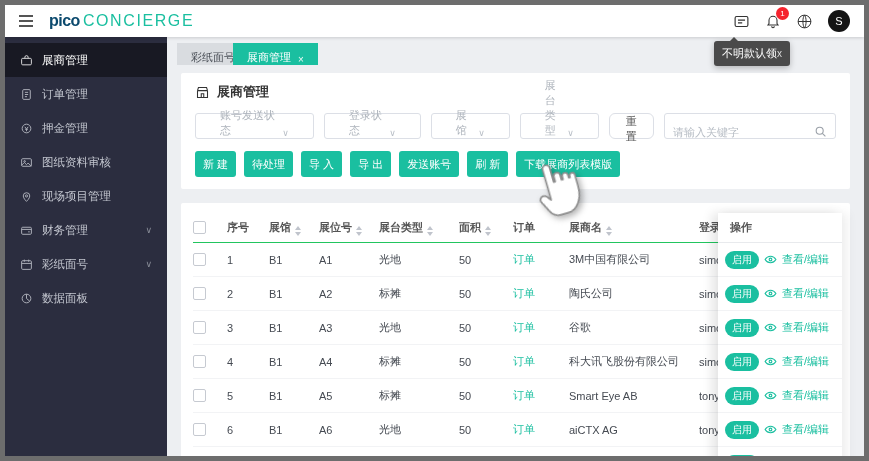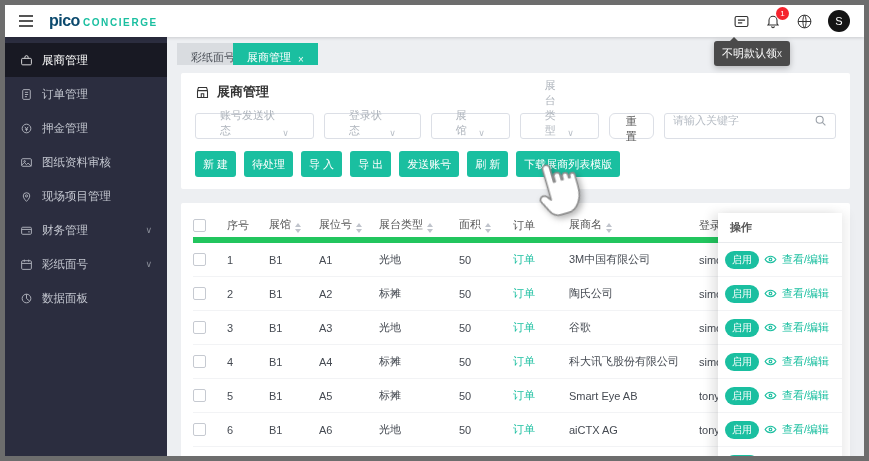--- a/index.html
+++ b/index.html
@@ -5,21 +5,21 @@
   *{box-sizing:border-box;margin:0;padding:0}
   body{margin:0;background:#fff;font-family:"Liberation Sans","DejaVu Sans",sans-serif}
   .frame{position:relative;width:869px;height:461px;border:5px solid #6d6d6d;overflow:hidden;background:#edeff2}
 
   
   header{position:relative;z-index:20;height:32px;background:#fff;display:flex;align-items:center;padding:0 14px;box-shadow:0 1px 3px rgba(0,0,0,.15)}
   .hamburger{display:flex;flex-direction:column;gap:3px;cursor:pointer}
   .hamburger i{display:block;width:14px;height:2px;background:#555}
   .logo{margin-left:16px;display:flex;align-items:baseline;gap:3px}
   .logo-pico{font-weight:bold;font-size:16px;color:#0c4a6e;letter-spacing:-.5px}
-  .logo-suffix{font-size:10px;color:#1abfa0;letter-spacing:1.6px;font-weight:700}
+  .logo-suffix{font-size:16px;color:#1abfa0;letter-spacing:1.6px;font-weight:400}
   .header-right{margin-left:auto;display:flex;align-items:center;gap:15px}
   .hicon{display:flex;align-items:center;position:relative;cursor:pointer}
   .badge{position:absolute;top:-6px;right:-8px;background:#f5222d;color:#fff;font-size:8px;font-style:normal;border-radius:8px;min-width:13px;height:13px;line-height:13px;text-align:center;padding:0 2px}
   .avatar{width:22px;height:22px;border-radius:50%;background:#141414;color:#fff;font-size:11px;display:flex;align-items:center;justify-content:center;cursor:pointer}
 
   
   .tooltip{position:absolute;top:36px;right:74px;z-index:40;background:#4a4a4a;color:#fff;font-size:11px;padding:5px 8px;border-radius:3px;display:flex;align-items:center;box-shadow:0 2px 6px rgba(0,0,0,.25)}
   .tooltip:before{content:"";position:absolute;top:-4px;left:16px;border-left:4px solid transparent;border-right:4px solid transparent;border-bottom:4px solid #4a4a4a}
   .tt-x{font-size:10px;color:#ddd;cursor:pointer}
 
@@ -38,30 +38,30 @@
   .tab-close{font-size:10px;opacity:.9}
 
   .card{background:#fff;margin:0 14px;border-radius:2px}
   .card1{margin-top:8px;padding:10px 14px 12px}
   .panel-title{display:flex;align-items:center;gap:7px;font-size:13px;font-weight:bold;color:#333}
   .filters{display:flex;gap:10px;margin-top:12px;align-items:center}
   .fselect{height:26px;border:1px solid #dcdfe6;border-radius:3px;background:#fff;display:flex;align-items:flex-end;justify-content:space-between;padding:0 24px;font-size:11px;color:#aeb4bc;cursor:pointer}
   .w150{width:150px}.w118{width:118px}.w92{width:92px}
   .fselect .chev{font-size:9px;color:#b8bec6;margin-left:6px}
   .reset-btn{height:26px;padding:0 13px;border:1px solid #dcdfe6;background:#fff;border-radius:6px;font-size:11px;color:#555;cursor:pointer}
-  .search{margin-left:auto;width:172px;height:26px;border:1px solid #dcdfe6;border-radius:3px;background:#fff;display:flex;align-items:flex-start;padding:0 8px}
+  .search{margin-left:auto;width:172px;height:26px;border:1px solid #dcdfe6;border-radius:3px;background:#fff;display:flex;align-items:flex-end;padding:0 8px}
   .search input{border:0;outline:0;flex:1;font-size:11px;min-width:0;font-family:inherit;color:#333}
   .search input::placeholder{color:#b6bcc4}
   .actions{display:flex;gap:8px;margin-top:12px}
   .abtn{height:26px;padding:0 8px;background:#1abfa0;color:#fff;border:none;border-radius:3px;font-size:11px;cursor:pointer;font-family:inherit;white-space:nowrap}
 
   
   .card2{margin-top:14px;padding:10px 12px 0;position:relative;height:420px}
   .trow{display:grid;grid-template-columns:34px 42px 50px 60px 80px 54px 56px 130px 1fr;align-items:center;height:34px;border-bottom:1px solid #f2f3f5;font-size:11px;color:#454a52}
-  .thead{height:30px;color:#555;font-weight:400;border-bottom:6px solid #22c55e}
+  .thead{height:30px;color:#555;font-weight:700;border-bottom:1px solid #22c55e}
   .cell{overflow:hidden;white-space:nowrap;padding-right:4px}
   .cb{display:inline-block;width:13px;height:13px;border:1px solid #c6cad1;border-radius:2px;background:#fff;vertical-align:middle;cursor:pointer}
   .sort{display:inline-flex;flex-direction:column;gap:2px;margin-left:4px;vertical-align:1px}
   .sort i{width:0;height:0;border-left:3px solid transparent;border-right:3px solid transparent}
   .sort .up{border-bottom:4px solid #c0c4cc}
   .sort .dn{border-top:4px solid #c0c4cc}
   .order-link{color:#1abfa0;cursor:pointer}
 
   
   .ops{position:absolute;top:10px;right:8px;width:124px;height:500px;background:#fff;z-index:5;box-shadow:-6px 0 10px rgba(0,0,0,.10),6px 0 10px rgba(0,0,0,.06)}

